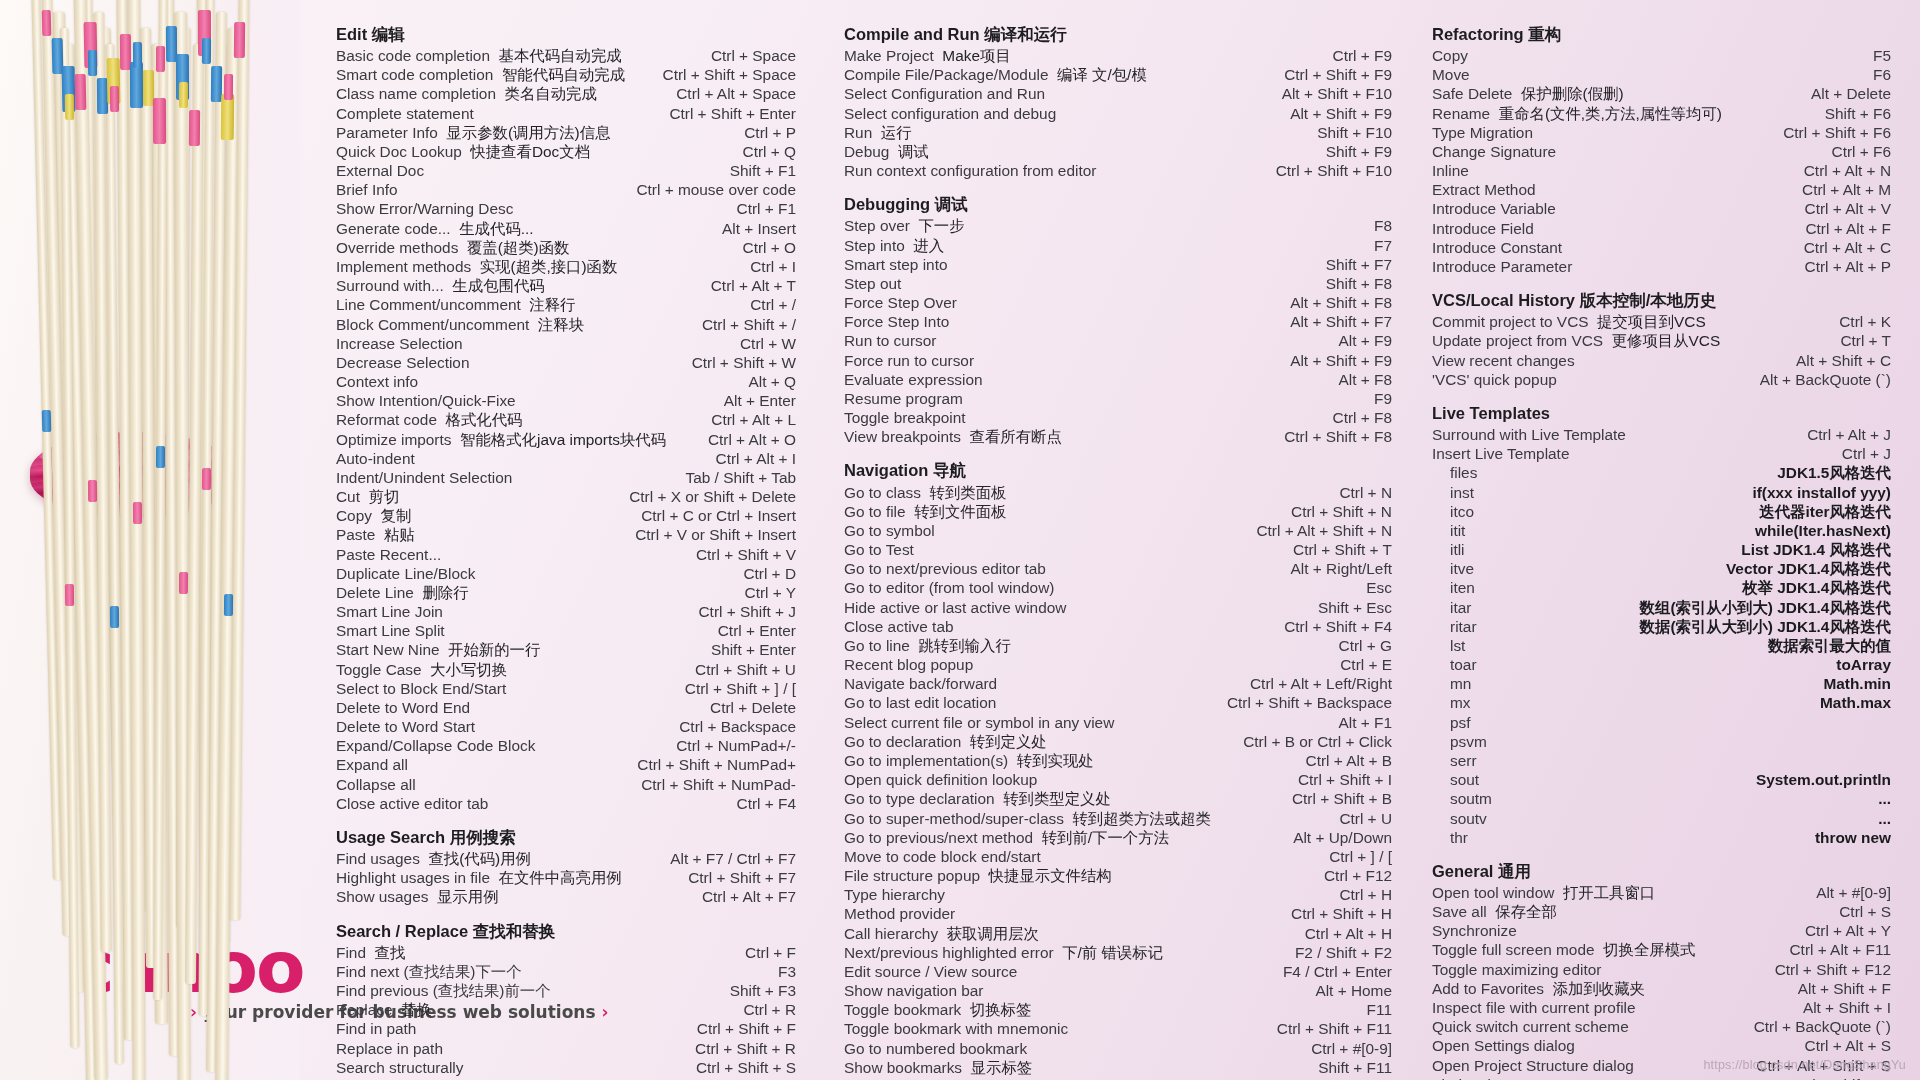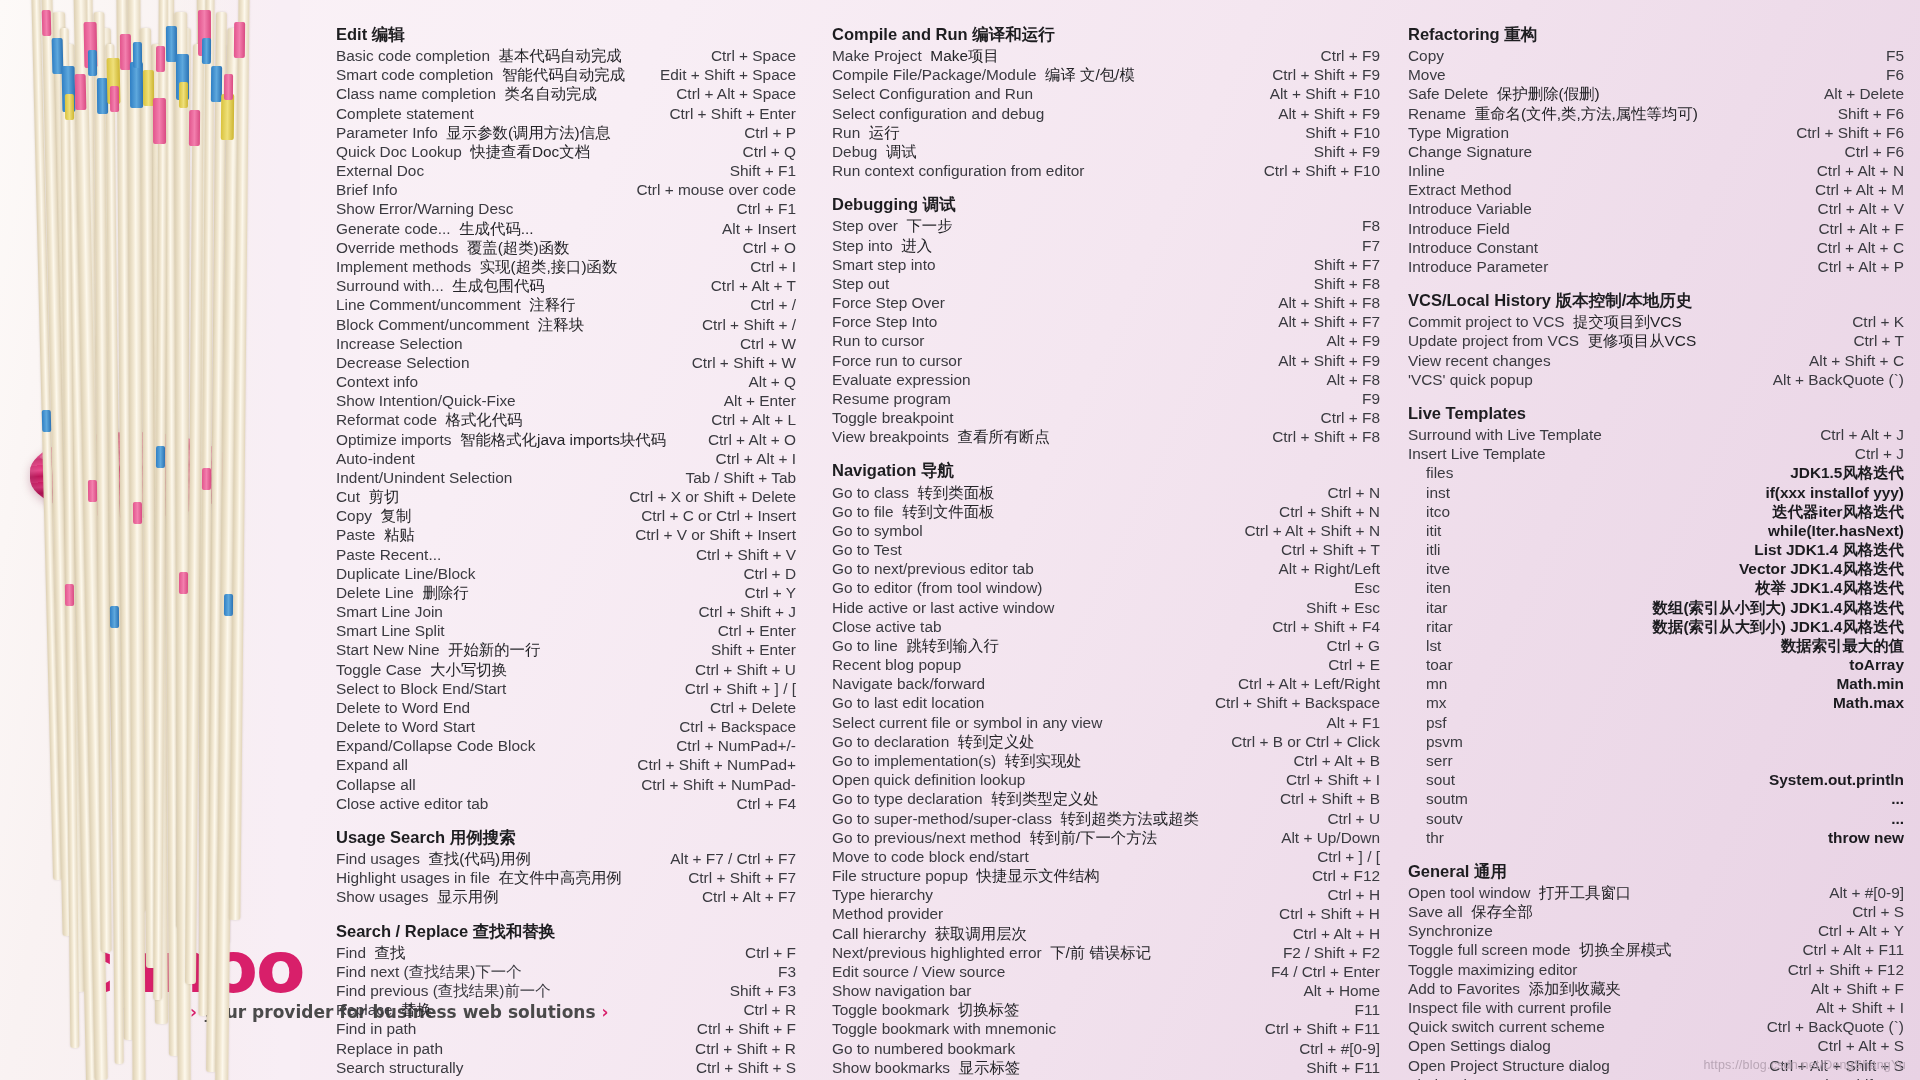--- a/index.html
+++ b/index.html
@@ -58,26 +58,26 @@
   #logo-tag{
     margin-left:118px;margin-top:2px;
     font-family:"DejaVu Sans",sans-serif;font-weight:bold;
     font-size:17px;color:#4a4a4a;white-space:nowrap;
   }
   .chev{color:#d81f6a;font-weight:bold;}
 
   
   #cols{
     position:absolute;left:300px;top:0;right:0;height:1080px;
-    display:flex;gap:0;padding-top:24px;box-sizing:border-box;
+    display:flex;gap:12px;padding-top:24px;box-sizing:border-box;
   }
   .col{box-sizing:border-box;}
   #col1{width:510px;padding-left:36px;padding-right:14px;}
   #col2{width:580px;padding-left:22px;padding-right:10px;}
-  #col3{width:auto;flex:1;padding-left:18px;padding-right:16px;}
+  #col3{width:auto;flex:1;padding-left:18px;padding-right:29px;}
 
   .section{margin-bottom:2px;}
   .sec-head{
     font-size:16.5px;color:#1d1d20;font-weight:bold;
     margin-top:14px;margin-bottom:1px;line-height:1.28;
   }
   .sec-head .cn{font-weight:bold;}
   .section:first-child .sec-head{margin-top:0;}
 
   .row{
@@ -184,21 +184,21 @@
   <div id="cols">
     <div class="col" id="col1">
         <div class="section">
           <div class="sec-head"><span>Edit</span><span class="cn"> 编辑</span></div>
           <div class="row">
             <div class="lbl"><span>Basic code completion</span><span class="cn">&nbsp;&nbsp;基本代码自动完成</span></div>
             <div class="key">Ctrl + Space</div>
           </div>
           <div class="row">
             <div class="lbl"><span>Smart code completion</span><span class="cn">&nbsp;&nbsp;智能代码自动完成</span></div>
-            <div class="key">Edit + Shift + Space</div>
+            <div class="key">Ctrl + Shift + Space</div>
           </div>
           <div class="row">
             <div class="lbl"><span>Class name completion</span><span class="cn">&nbsp;&nbsp;类名自动完成</span></div>
             <div class="key">Ctrl + Alt + Space</div>
           </div>
           <div class="row">
             <div class="lbl"><span>Complete statement</span></div>
             <div class="key">Ctrl + Shift + Enter</div>
           </div>
           <div class="row">

